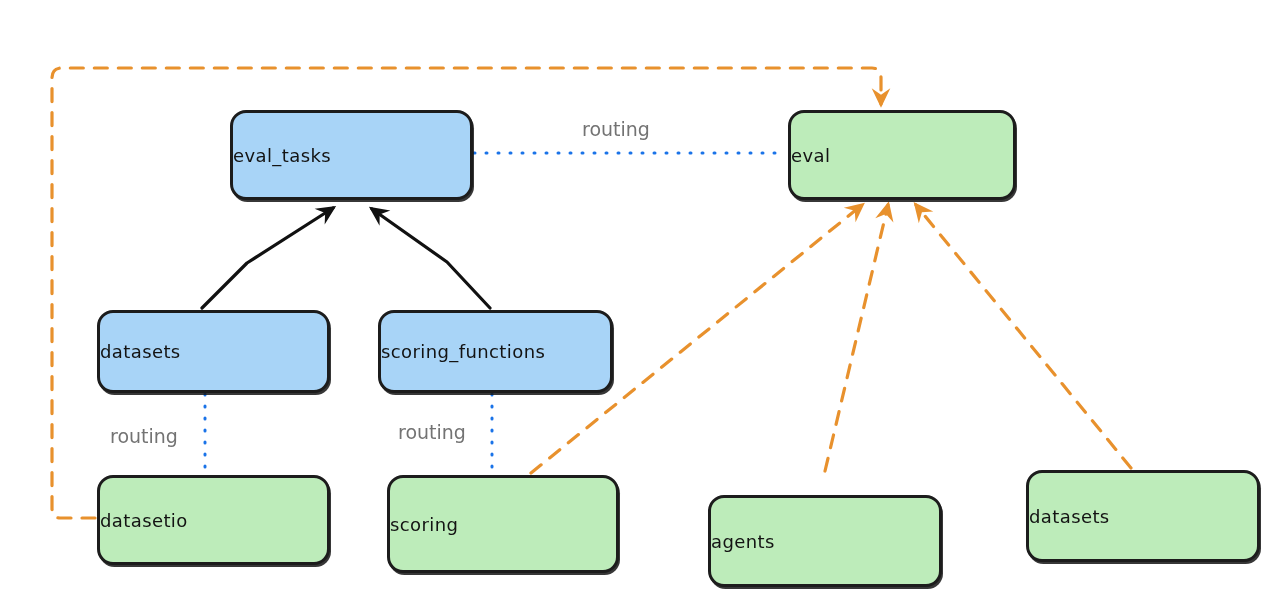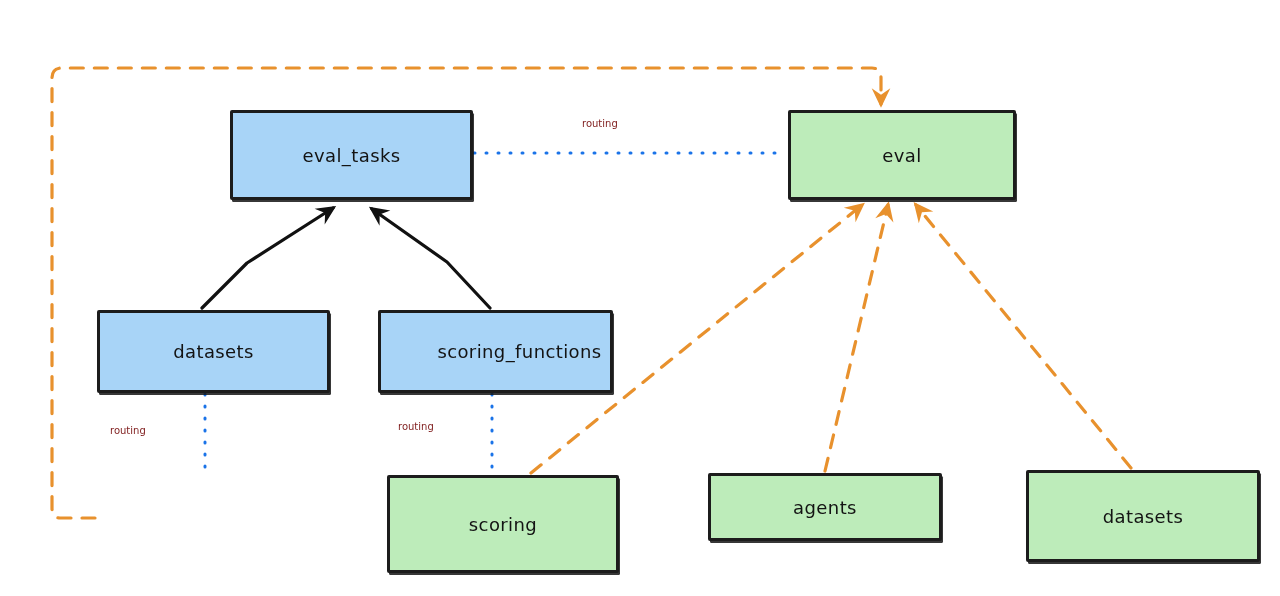--- a/index.html
+++ b/index.html
@@ -19,43 +19,43 @@
     position: absolute;
     left: 0;
     top: 0;
     width: 1280px;
     height: 596px;
   }
   .node {
     position: absolute;
     box-sizing: border-box;
     border: 3px solid #1c1c1c;
-    border-radius: 2px;
+    border-radius: 16px;
     display: flex;
     align-items: center;
-    justify-content: center;
+    justify-content: flex-start;
     z-index: 5;
     box-shadow: 1.5px 2.5px 0 -0.5px rgba(20,20,20,0.85);
   }
   .node .label {
     font-family: "DejaVu Sans", sans-serif;
     font-size: 18px;
     color: #131313;
     letter-spacing: 0.4px;
     white-space: nowrap;
     user-select: none;
   }
   .node.api { background: #a8d4f7; }
   .node.provider { background: #bdecba; }
 
   .edge-label {
     position: absolute;
     font-family: "DejaVu Sans", sans-serif;
-    font-size: 10px;
-    color: #7f1d1d;
+    font-size: 19px;
+    color: #737373;
     white-space: nowrap;
     z-index: 6;
     user-select: none;
   }
 </style>
 </head>
 <body>
 
 <div id="canvas">
 
@@ -93,30 +93,33 @@
   </div>
 
   <div class="node api" style="left:97px; top:310px; width:233px; height:83px;">
     <span class="label">datasets</span>
   </div>
 
   <div class="node provider" style="left:788px; top:110px; width:228px; height:90px;">
     <span class="label">eval</span>
   </div>
 
-  <div class="node api" style="left:378px; top:310px; width:235px; height:83px;padding-left:48px;">
+  <div class="node api" style="left:378px; top:310px; width:235px; height:83px;">
     <span class="label">scoring_functions</span>
   </div>
 
+  <div class="node provider" style="left:97px; top:475px; width:233px; height:90px;">
+    <span class="label">datasetio</span>
+  </div>
 
   <div class="node provider" style="left:387px; top:475px; width:232px; height:98px;">
     <span class="label">scoring</span>
   </div>
 
-  <div class="node provider" style="left:708px; top:473px; width:234px; height:68px;">
+  <div class="node provider" style="left:708px; top:495px; width:234px; height:92px;">
     <span class="label">agents</span>
   </div>
 
   <div class="node provider" style="left:1026px; top:470px; width:234px; height:92px;">
     <span class="label">datasets</span>
   </div>
 
   <div class="edge-label" style="left:582px; top:118px;">routing</div>
 
   <div class="edge-label" style="left:110px; top:425px;">routing</div>

